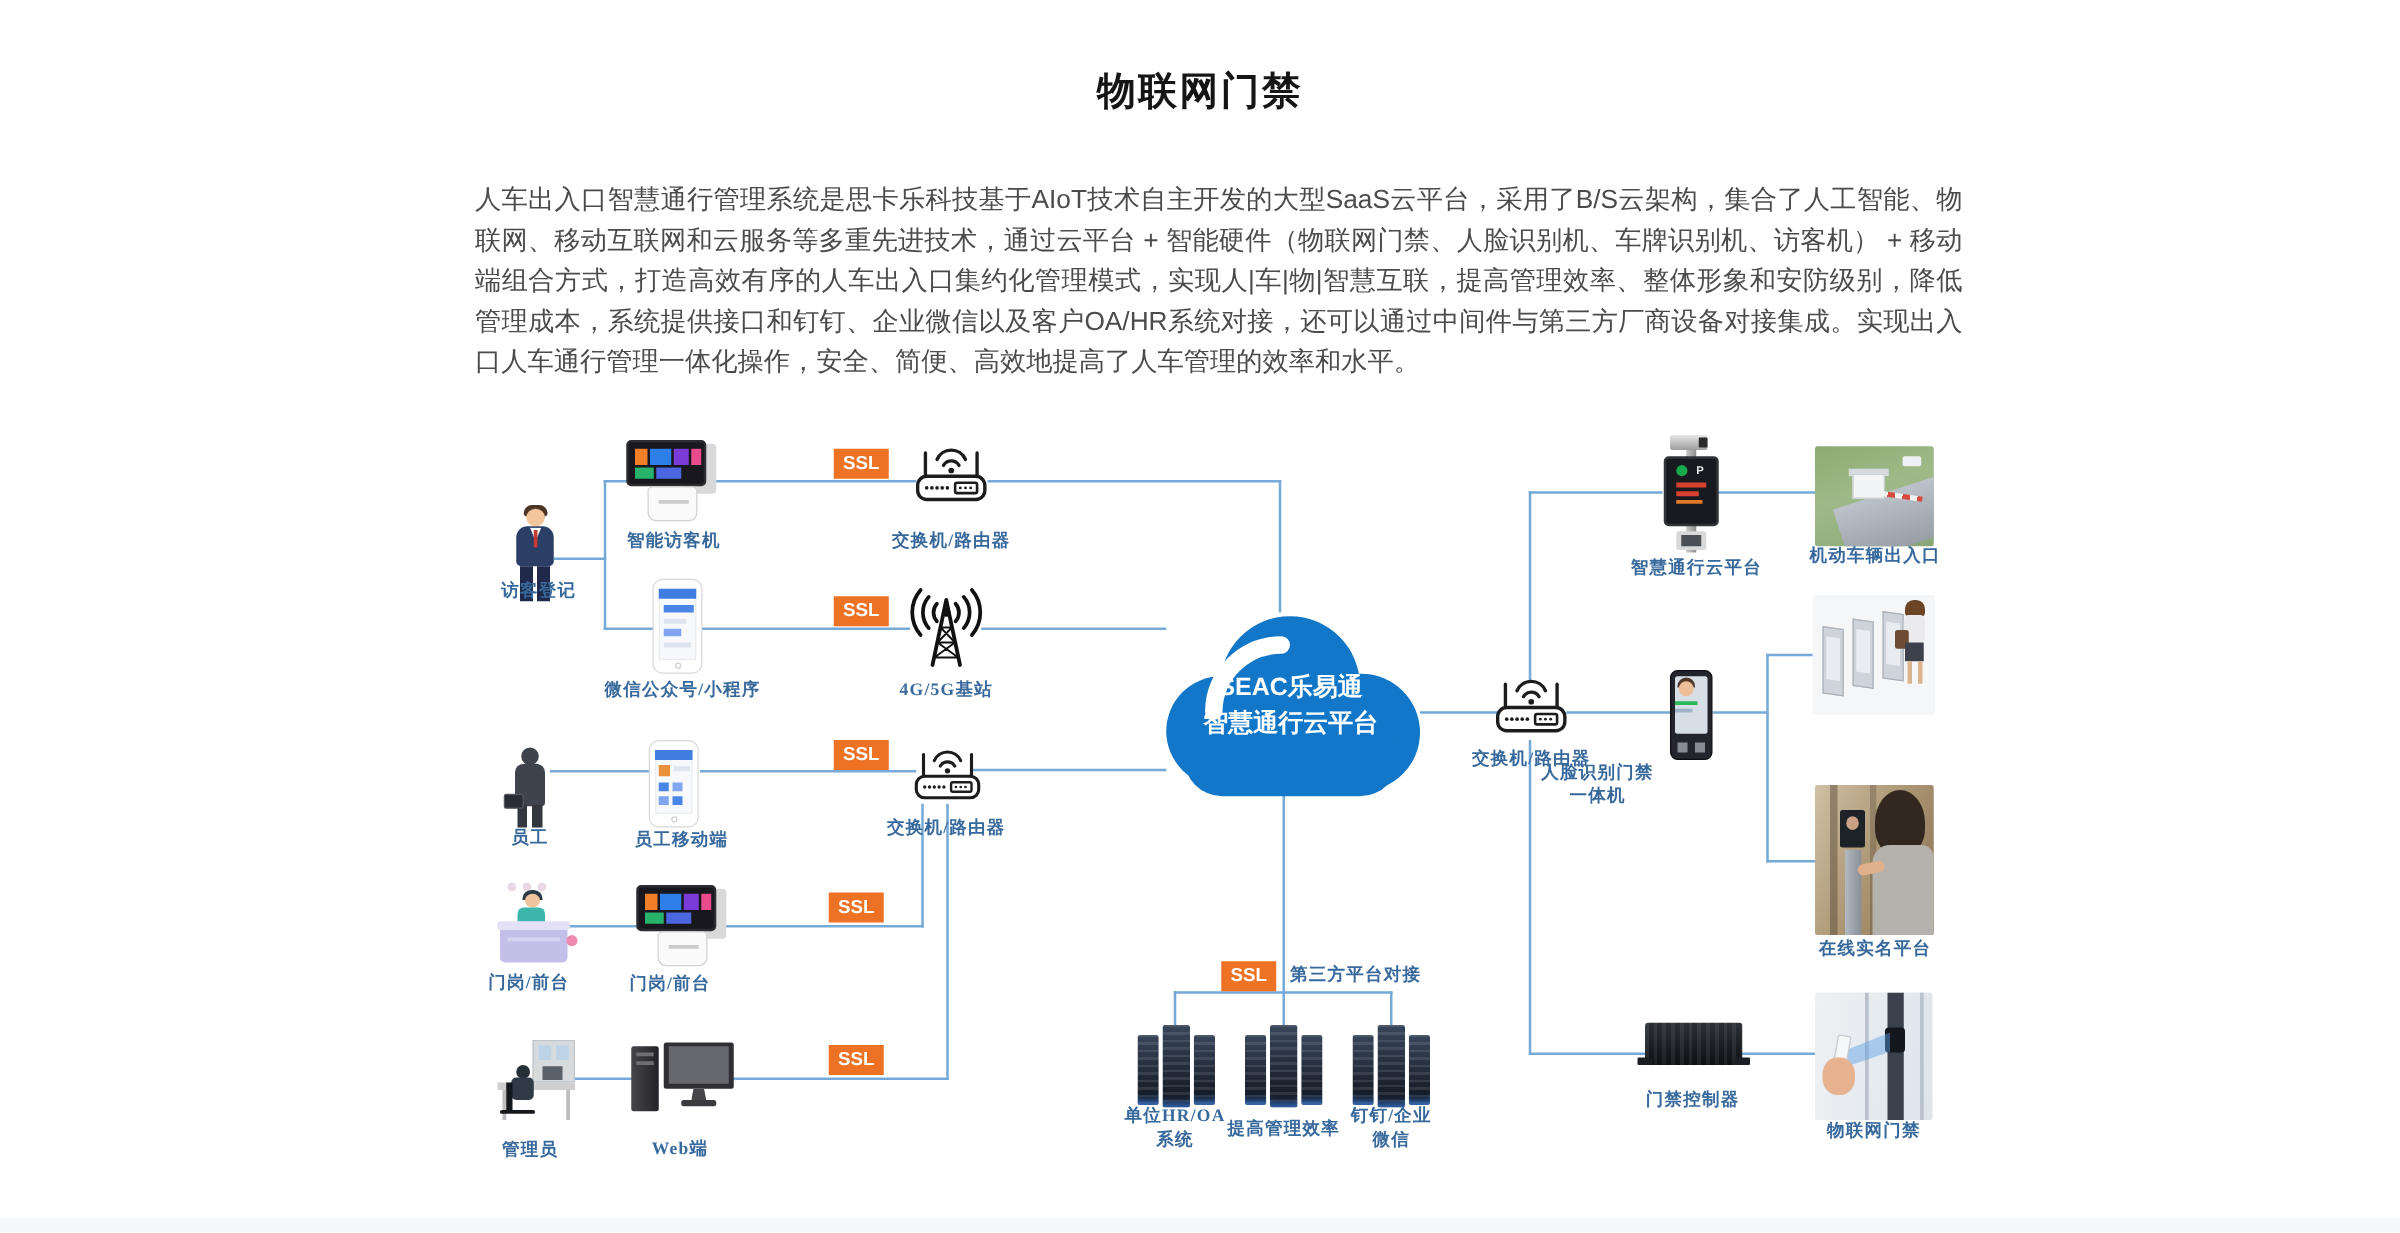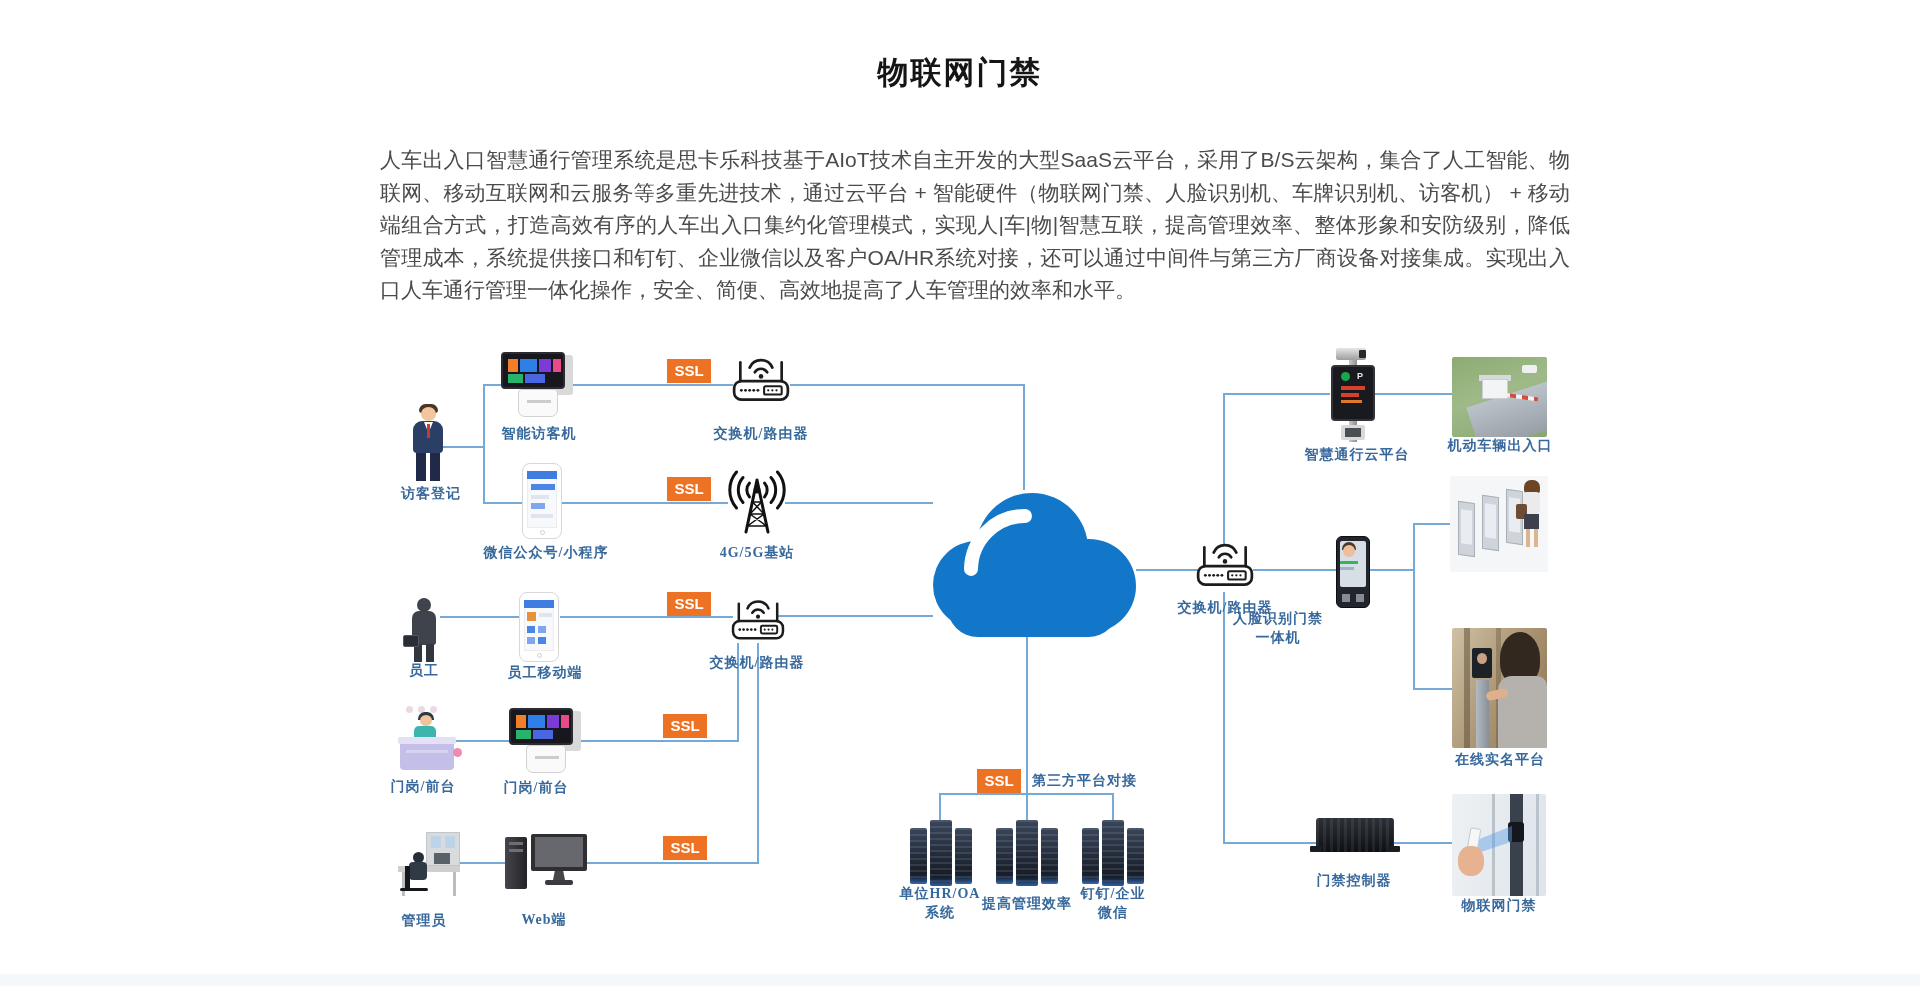--- a/index.html
+++ b/index.html
@@ -219,21 +219,21 @@
   <div class="ssl" style="left:977px;top:769px">SSL</div>
 
   <div class="node" style="left:410px;top:404px;width:36px;height:82px">
     <i class="vm-hair"></i>
       <i class="vm-head"></i>
       <i class="vm-body"></i>
       <i class="vm-shirt"></i>
       <i class="vm-tie"></i>
       <i class="vm-legs"></i>
   </div>
-  <div class="dlabel" style="left:381px;top:484px;width:100px">访客登记</div>
+  <div class="dlabel" style="left:381px;top:464px;width:100px">访客登记</div>
 
   <div class="node" style="left:501px;top:352px;width:76px;height:66px">
     <i class="k-back"></i>
     <span class="k-screen">
         <i class="k-t1"></i>
         <i class="k-t2"></i>
         <i class="k-t3"></i>
         <i class="k-t4"></i>
         <i class="k-t5"></i>
         <i class="k-t6"></i>
@@ -404,20 +404,24 @@
   <div class="node" style="left:925px;top:483px;width:215px;height:157px">
     <svg width="215" height="157" viewBox="0 0 215 157">
       <g fill="#1277c8">
         <circle cx="52" cy="102" r="44"></circle>
         <circle cx="107" cy="66" r="56"></circle>
         <circle cx="164" cy="103" r="47"></circle>
         <rect x="22" y="92" width="172" height="62" rx="31"></rect>
       </g>
       <path d="M46 86 A 54 54 0 0 1 100 33" fill="none" stroke="#ffffff" stroke-width="14" stroke-linecap="round"></path>
     </svg>
+  </div>
+  <div class="cloud-text">
+    <span style="display:block">SEAC乐易通</span>
+    <span style="display:block">智慧通行云平台</span>
   </div>
 
   <div class="dlabel left" style="left:1032px;top:771px;width:140px">第三方平台对接</div>
 
   <div class="node" style="left:910px;top:820px;width:62px;height:68px">
     <i class="srv-t" style="left:0;top:8px;width:17px;height:56px"></i>
     <i class="srv-t" style="left:20px;top:0;width:22px;height:66px"></i>
     <i class="srv-t" style="left:45px;top:8px;width:17px;height:56px"></i>
   </div>
   <div class="dlabel" style="left:880px;top:884px;width:120px">

